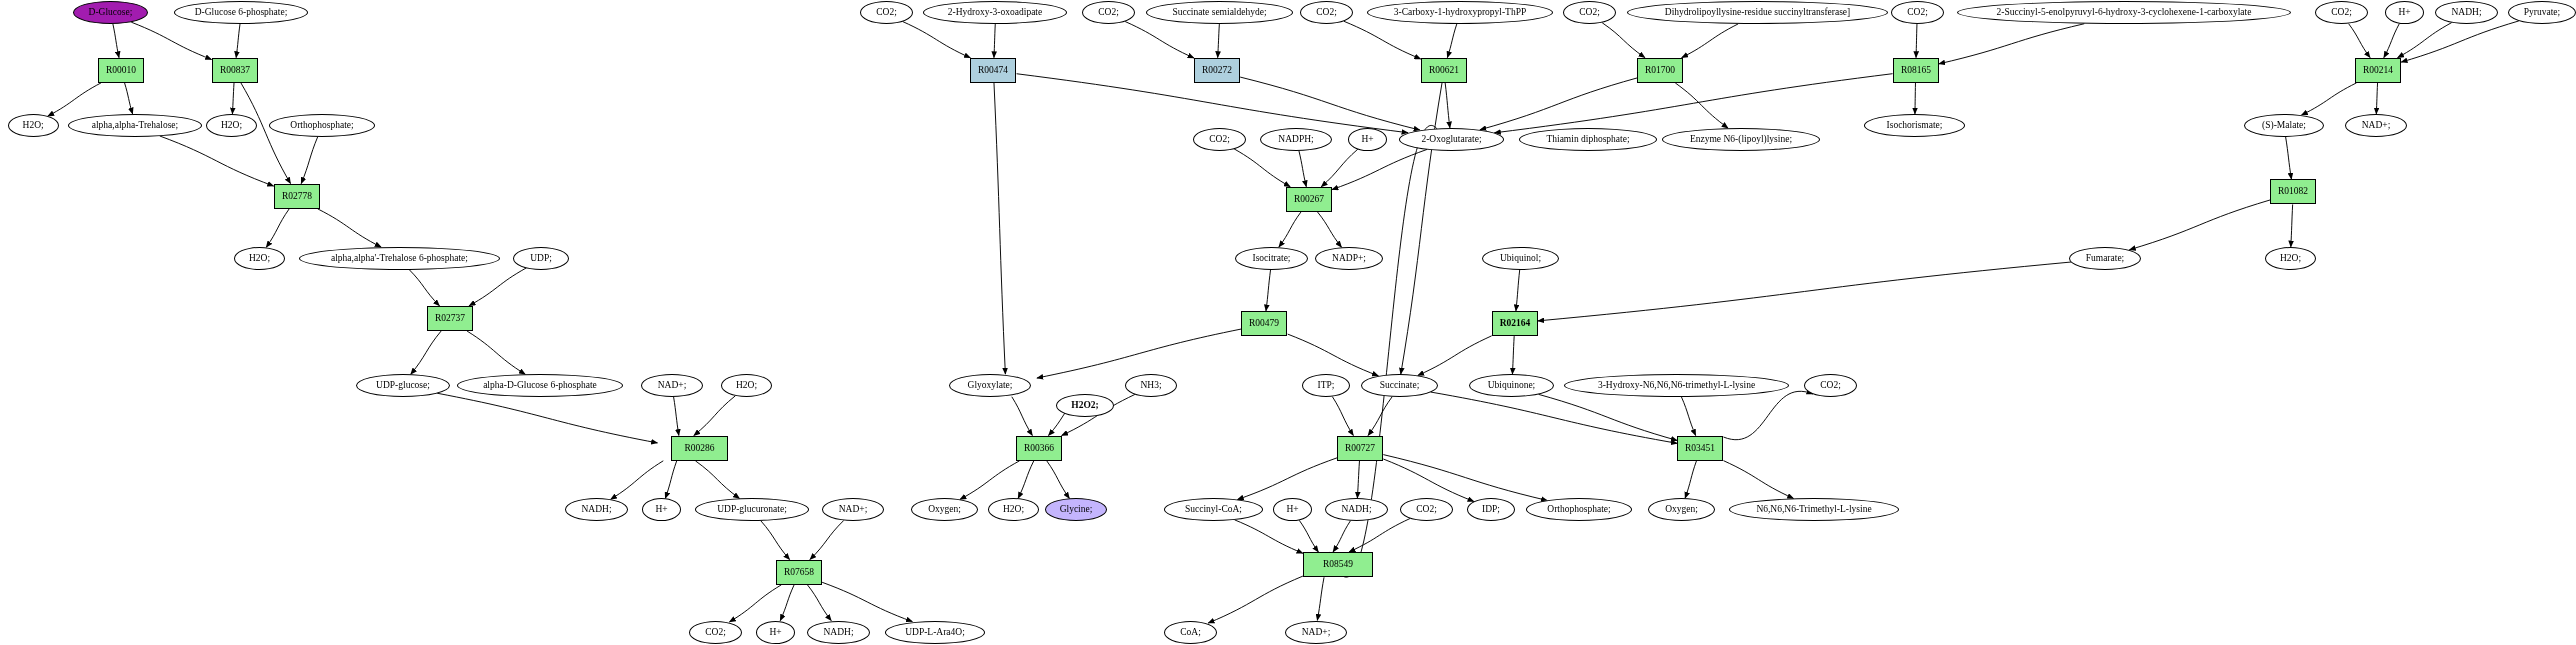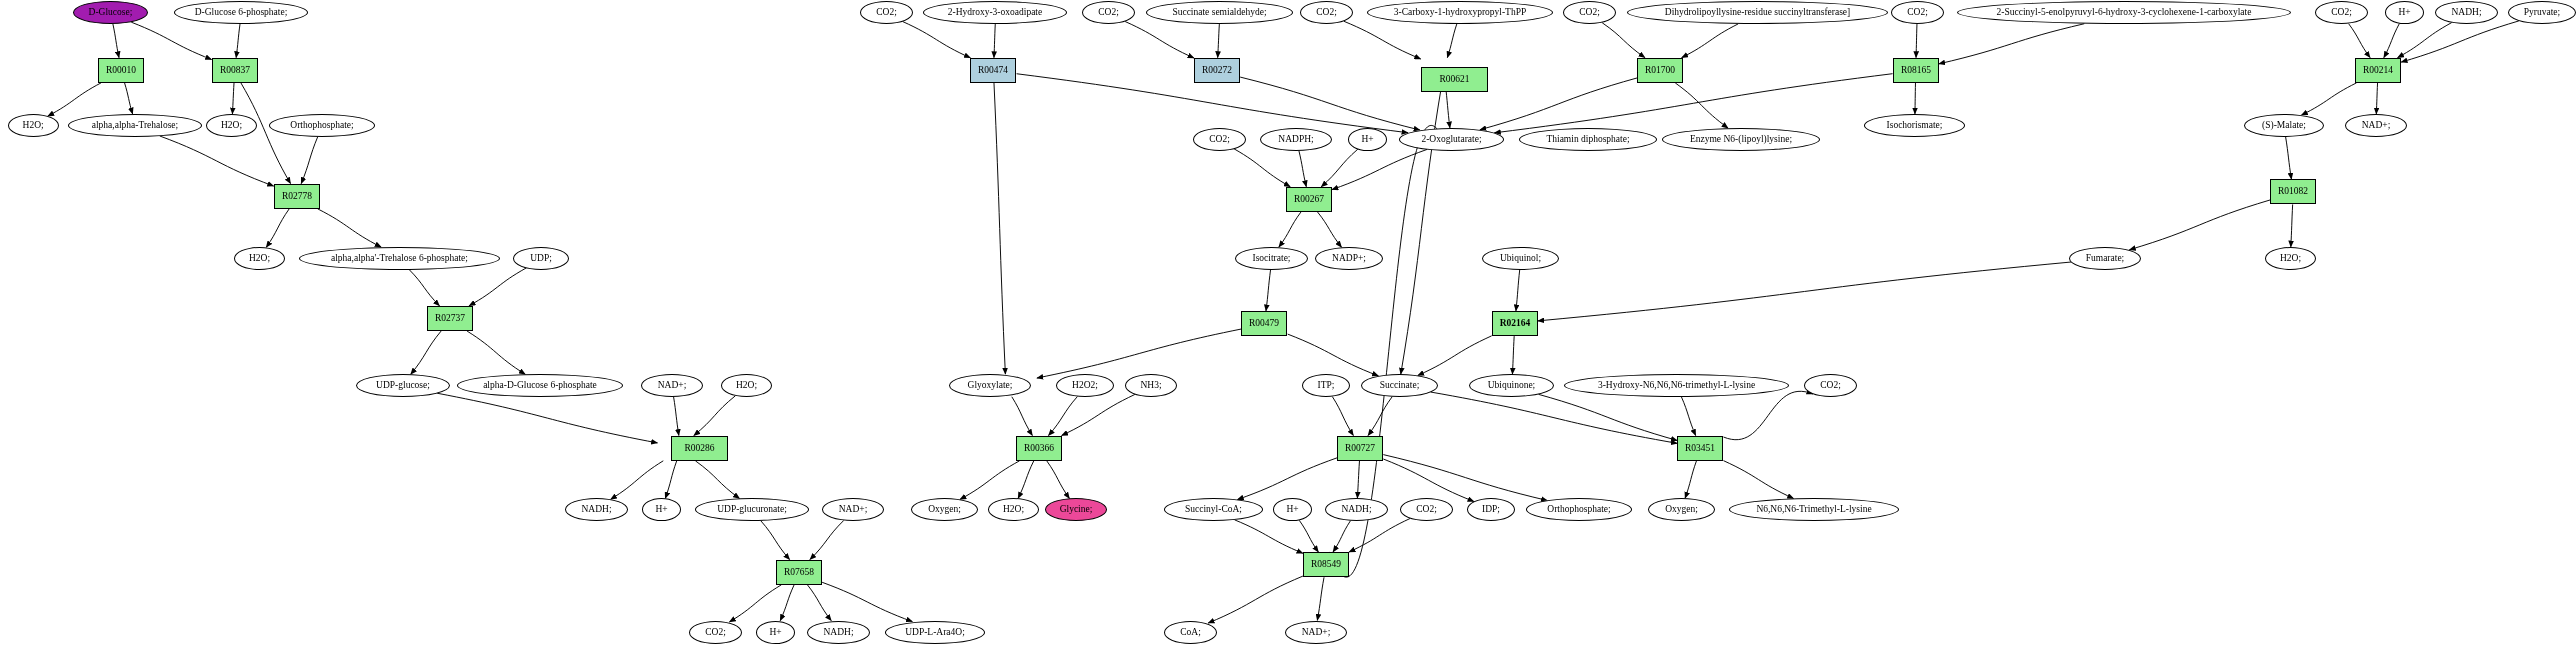--- a/index.html
+++ b/index.html
@@ -28,21 +28,21 @@
     line-height:1.05;
     white-space:nowrap;
   }
   .compound{
     border:0.8px solid #000;
     border-radius:50%;
     background:#ffffff;
     font-size:9.5px;
   }
   .compound.highlight-green{ background:#a21caf; }
-  .compound.highlight-yellow{ background:#ec4899;font-family:Liberation Serif, serif; }
+  .compound.highlight-yellow{ background:#c4b5fd;font-family:Liberation Serif, serif; }
   .reaction{
     border:0.8px solid #000;
     background:#90ee90;
     font-size:9.5px;
     border-radius:0;
   }
   .reaction.blue{ background:#aed0de; }
 </style>
 </head>
 <body>
@@ -249,21 +249,21 @@
       </div>
       <div class="node reaction blue" style="left: 1194px; top: 58px; width: 46px; height: 25px;">
         <span>R00272</span>
       </div>
       <div class="node compound" style="left: 1300px; top: 1.3px; width: 53px; height: 23px;">
         <span>CO2;</span>
       </div>
       <div class="node compound" style="left: 1367px; top: 1.3px; width: 186px; height: 23px;">
         <span>3-Carboxy-1-hydroxypropyl-ThPP</span>
       </div>
-      <div class="node reaction" style="left: 1421px; top: 67px; width: 67px; height: 25px;">
+      <div class="node reaction" style="left: 1421px; top: 58px; width: 46px; height: 25px;">
         <span>R00621</span>
       </div>
       <div class="node compound" style="left: 1563px; top: 1.3px; width: 53px; height: 23px;">
         <span>CO2;</span>
       </div>
       <div class="node compound" style="left: 1627px; top: 1.3px; width: 261px; height: 23px;">
         <span>Dihydrolipoyllysine-residue succinyltransferase]</span>
       </div>
       <div class="node reaction" style="left: 1637px; top: 58px; width: 46px; height: 25px;">
         <span>R01700</span>
@@ -342,21 +342,21 @@
       </div>
       <div class="node compound" style="left: 1482px; top: 247px; width: 77px; height: 23px;">
         <span>Ubiquinol;</span>
       </div>
       <div class="node reaction" style="left: 1492px; top: 311px; width: 46px; height: 25px; font-weight: bold;">
         <span>R02164</span>
       </div>
       <div class="node compound" style="left: 949px; top: 374px; width: 82px; height: 23px;">
         <span>Glyoxylate;</span>
       </div>
-      <div class="node compound" style="left: 1056px; top: 374px; width: 58px; height: 23px;">
+      <div class="node compound" style="left: 1056px; top: 394px; width: 58px; height: 23px; font-weight: bold;">
         <span>H2O2;</span>
       </div>
       <div class="node compound" style="left: 1125px; top: 374px; width: 52px; height: 23px;">
         <span>NH3;</span>
       </div>
       <div class="node reaction" style="left: 1016px; top: 436px; width: 46px; height: 25px;">
         <span>R00366</span>
       </div>
       <div class="node compound" style="left: 911px; top: 498px; width: 67px; height: 23px;">
         <span>Oxygen;</span>
@@ -405,21 +405,21 @@
       </div>
       <div class="node compound" style="left: 1526px; top: 498px; width: 106px; height: 23px;">
         <span>Orthophosphate;</span>
       </div>
       <div class="node compound" style="left: 1648px; top: 498px; width: 67px; height: 23px;">
         <span>Oxygen;</span>
       </div>
       <div class="node compound" style="left: 1729px; top: 498px; width: 170px; height: 23px;">
         <span>N6,N6,N6-Trimethyl-L-lysine</span>
       </div>
-      <div class="node reaction" style="left: 1303px; top: 552px; width: 46px; height: 25px;">
+      <div class="node reaction" style="left: 1303px; top: 552px; width: 70px; height: 25px;">
         <span>R08549</span>
       </div>
       <div class="node compound" style="left: 1164px; top: 621px; width: 53px; height: 23px;">
         <span>CoA;</span>
       </div>
       <div class="node compound" style="left: 1285px; top: 621px; width: 62px; height: 23px;">
         <span>NAD+;</span>
       </div>
     </div>
 </div>

